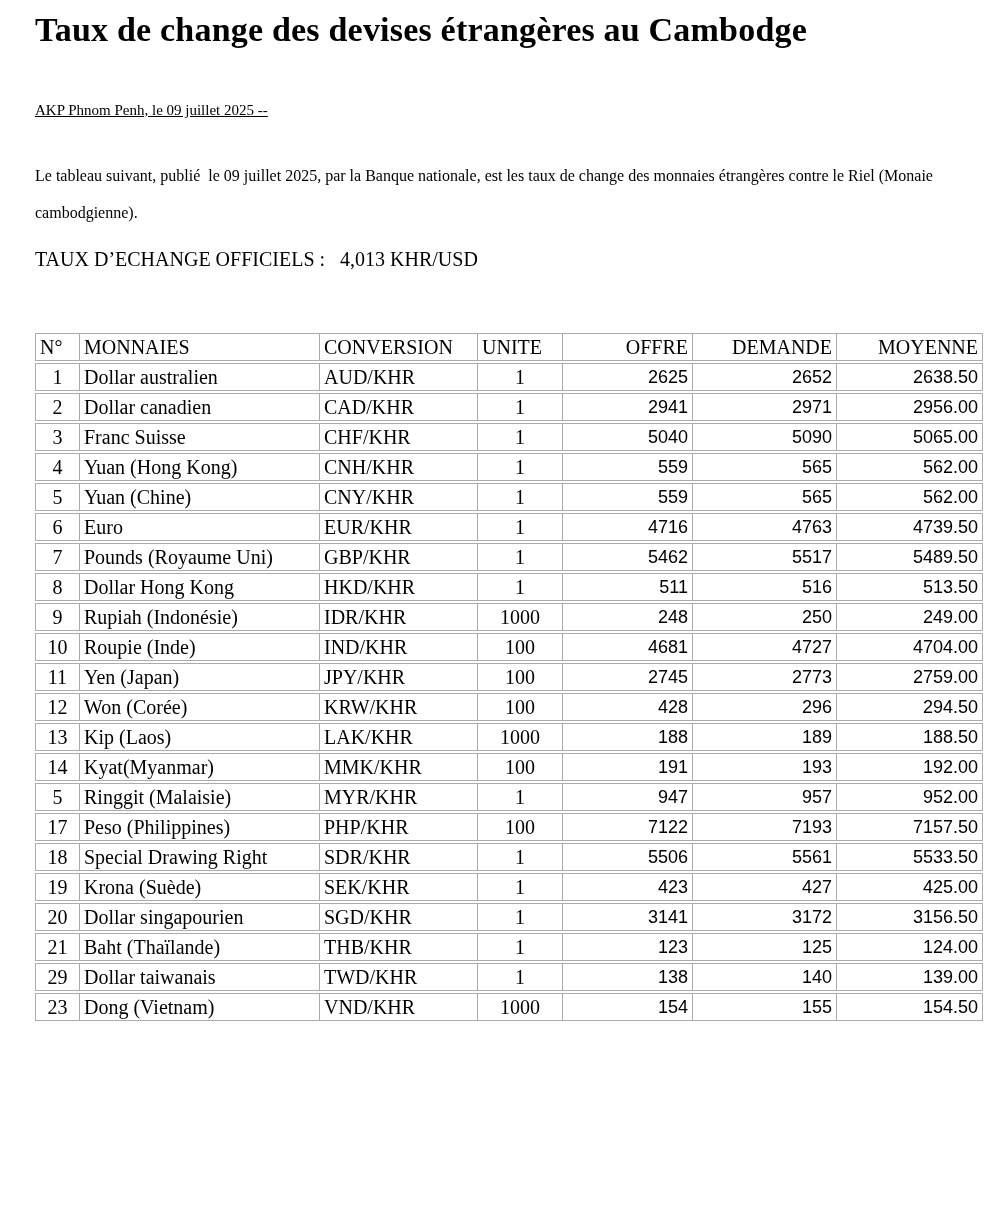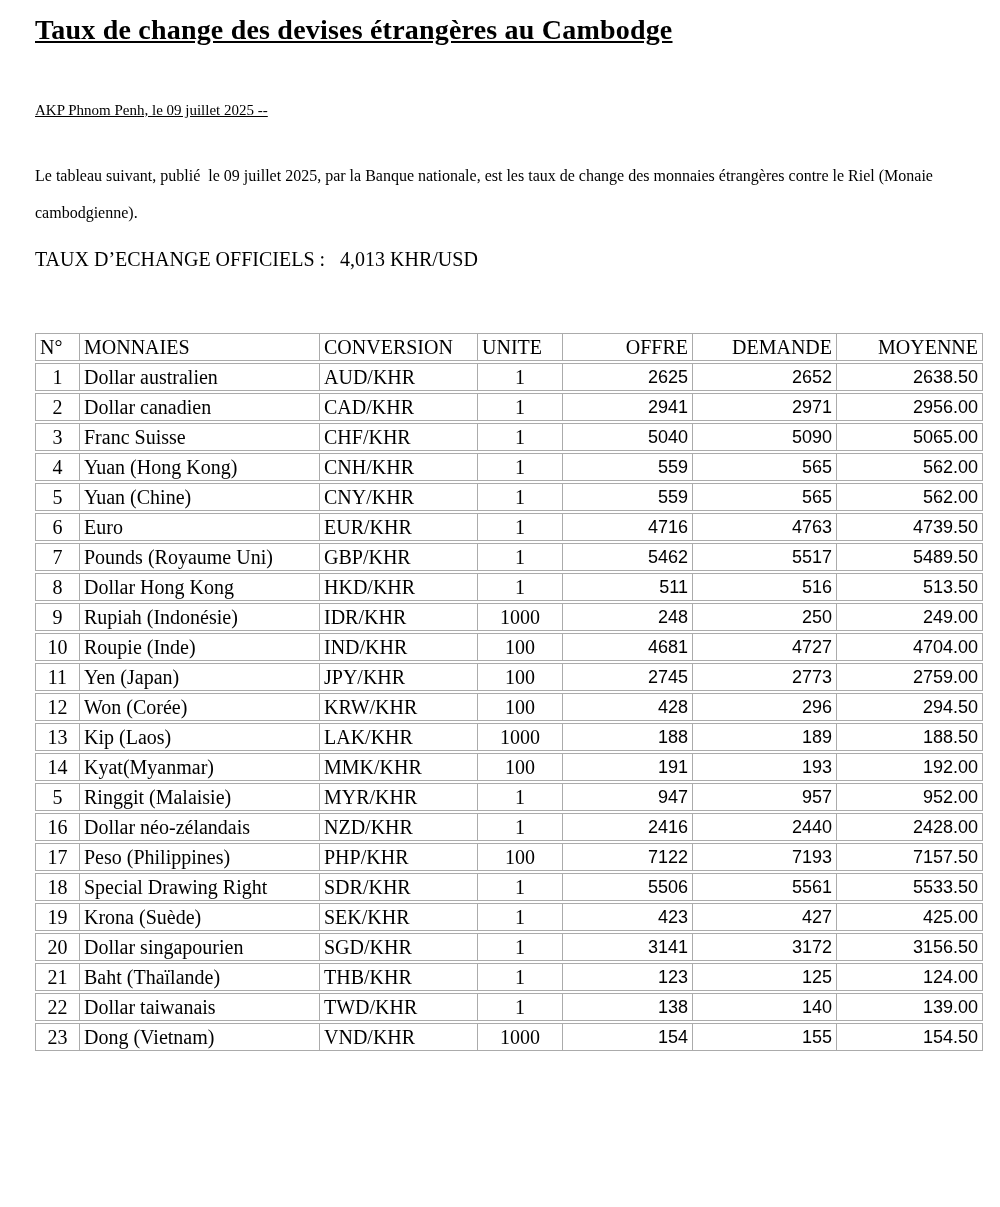--- a/index.html
+++ b/index.html
@@ -16,26 +16,25 @@
   }
   .page {
     width: 1000px;
     height: 1207px;
     background: var(--bg);
     padding: 12px 30px 0 35px;
     font-family: "Liberation Serif", "DejaVu Serif", serif;
     overflow: hidden;
   }
   .title {
-    font-size: 28px;
+    font-size: 34px;
     line-height: 36px;
     font-weight: bold;
     margin: 0;
     letter-spacing: 0.2px;
-    text-decoration: underline;
   }
   .byline {
     margin: 50px 0 0 0;
     font-size: 15px;
     line-height: 24px;
     white-space: pre-wrap;
     text-decoration: underline;
   }
   .intro {
     margin: 35px 0 0 0;
@@ -252,29 +251,20 @@
         <tr>
           <td class="c0">5</td>
           <td class="c1">Ringgit (Malaisie)</td>
           <td class="c2">MYR/KHR</td>
           <td class="c3">1</td>
           <td class="c4 num">947</td>
           <td class="c5 num">957</td>
           <td class="c6 num">952.00</td>
         </tr>
         <tr>
-          <td class="c0">16</td>
-          <td class="c1">Dollar néo-zélandais</td>
-          <td class="c2">NZD/KHR</td>
-          <td class="c3">1</td>
-          <td class="c4 num">2416</td>
-          <td class="c5 num">2440</td>
-          <td class="c6 num">2428.00</td>
-        </tr>
-        <tr>
           <td class="c0">17</td>
           <td class="c1">Peso (Philippines)</td>
           <td class="c2">PHP/KHR</td>
           <td class="c3">100</td>
           <td class="c4 num">7122</td>
           <td class="c5 num">7193</td>
           <td class="c6 num">7157.50</td>
         </tr>
         <tr>
           <td class="c0">18</td>
@@ -306,21 +296,21 @@
         <tr>
           <td class="c0">21</td>
           <td class="c1">Baht (Thaïlande)</td>
           <td class="c2">THB/KHR</td>
           <td class="c3">1</td>
           <td class="c4 num">123</td>
           <td class="c5 num">125</td>
           <td class="c6 num">124.00</td>
         </tr>
         <tr>
-          <td class="c0">22</td>
+          <td class="c0">29</td>
           <td class="c1">Dollar taiwanais</td>
           <td class="c2">TWD/KHR</td>
           <td class="c3">1</td>
           <td class="c4 num">138</td>
           <td class="c5 num">140</td>
           <td class="c6 num">139.00</td>
         </tr>
         <tr>
           <td class="c0">23</td>
           <td class="c1">Dong (Vietnam)</td>

